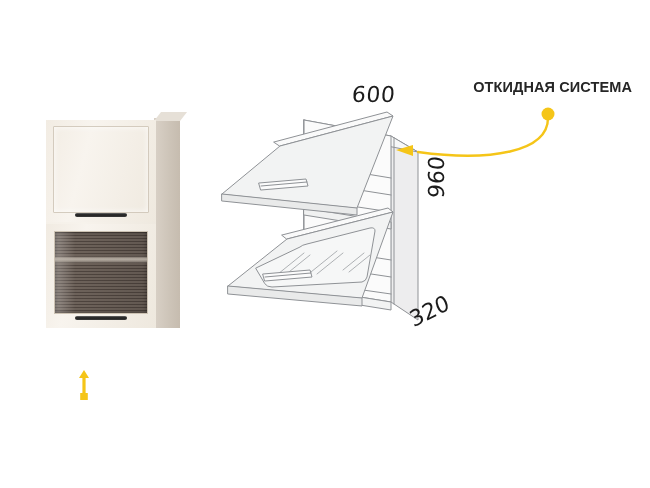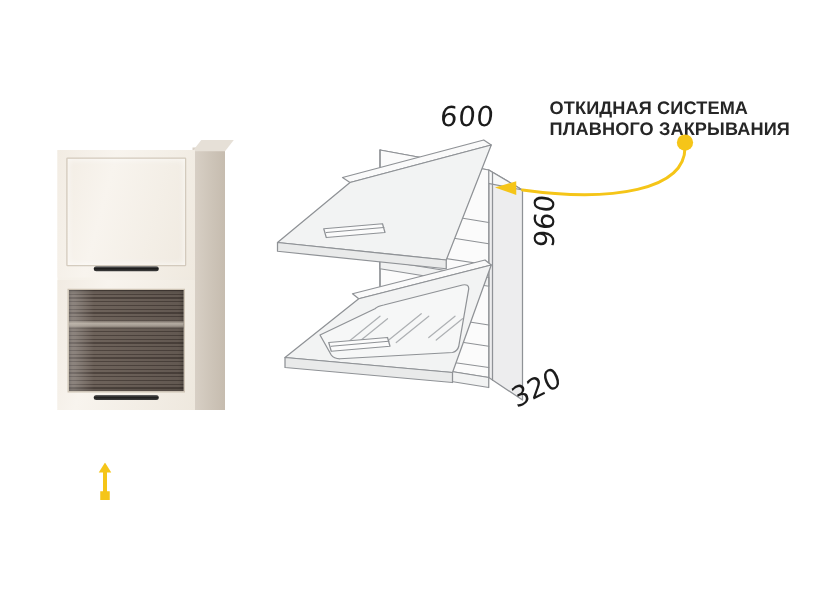--- a/index.html
+++ b/index.html
@@ -138,20 +138,21 @@
     font-size: 22px;
     transform: rotate(-27deg) skewX(-5deg);
     transform-origin: left top;
   }
 
   
   #callout-text {
     position: absolute;
     right: 18px;
     top: 79px;
+    text-align: right;
     color: #262626;
     font-weight: bold;
     font-size: 14.5px;
     line-height: 17px;
     letter-spacing: .1px;
     font-family: "Liberation Sans", sans-serif;
   }
   #callout-arc {
     position: absolute;
     left: 380px;
@@ -263,21 +264,20 @@
       </g>
     </svg>
   </div>
 
   <div class="dim" id="dim-600">600</div>
   <div class="dim" id="dim-960">960</div>
   <div class="dim" id="dim-320">320</div>
 
   <div id="callout-text">
     <div>ОТКИДНАЯ СИСТЕМА</div>
-    <div>ПЛАВНОГО ЗАКРЫВАНИЯ</div>
   </div>
 
   <div id="callout-arc">
     <svg width="190" height="70" viewBox="0 0 190 70">
       <path d="M 168 18 C 168 52, 110 62, 38 52" fill="none" stroke="#f5c518" stroke-width="2.4" stroke-linecap="round"></path>
       <polygon points="16,50 33,45 33,56" fill="#f5c518"></polygon>
       <circle cx="168" cy="14" r="6.5" fill="#f5c518"></circle>
     </svg>
   </div>
 

